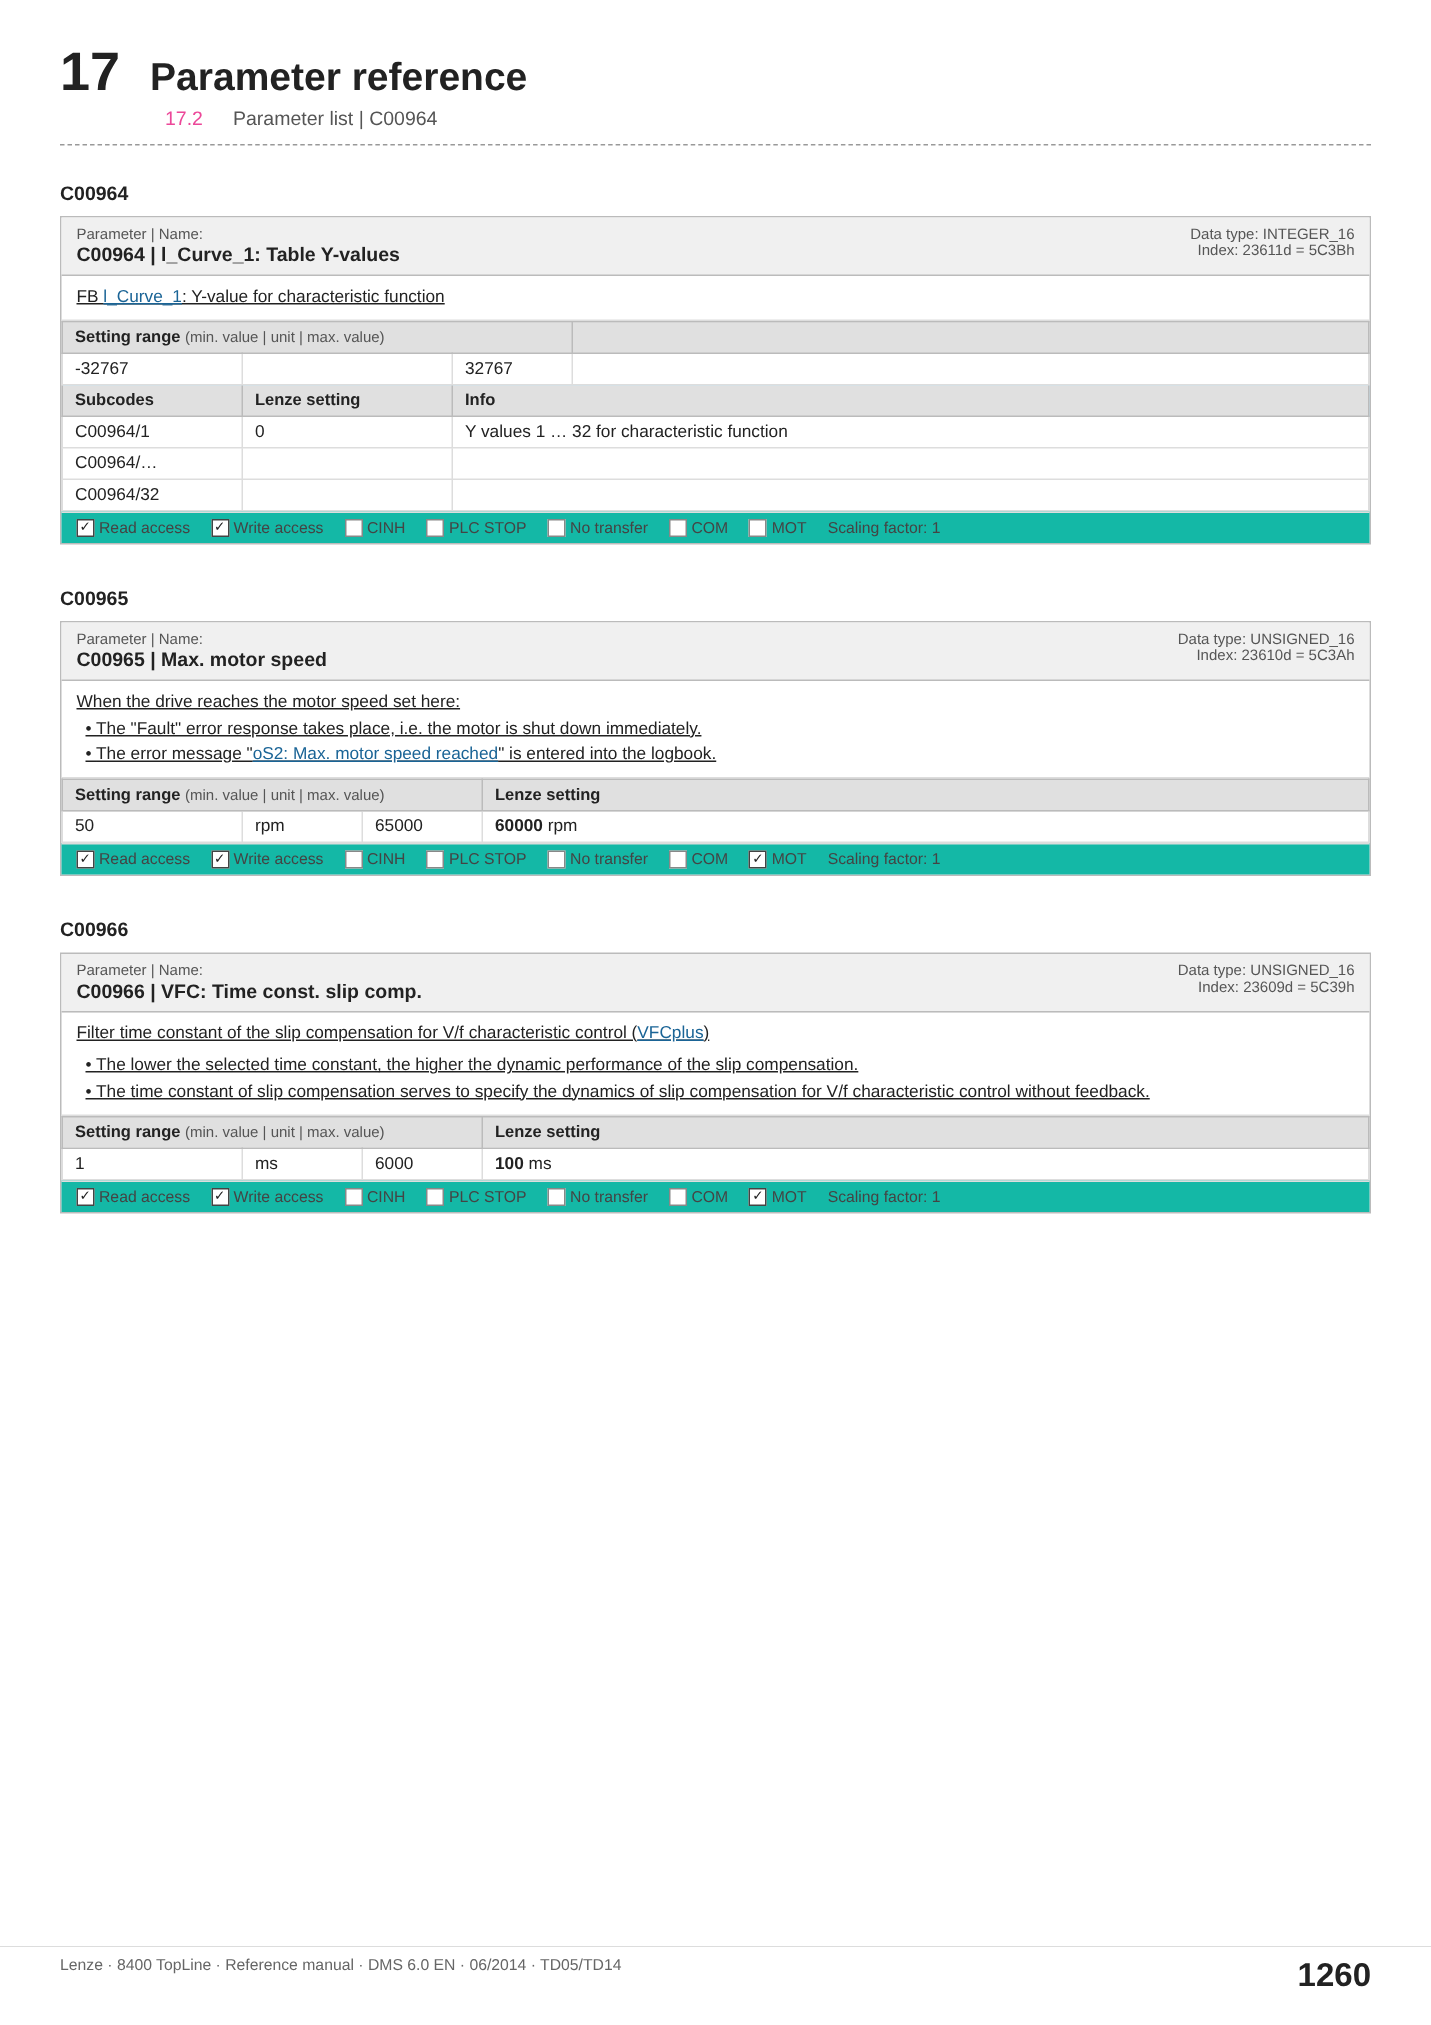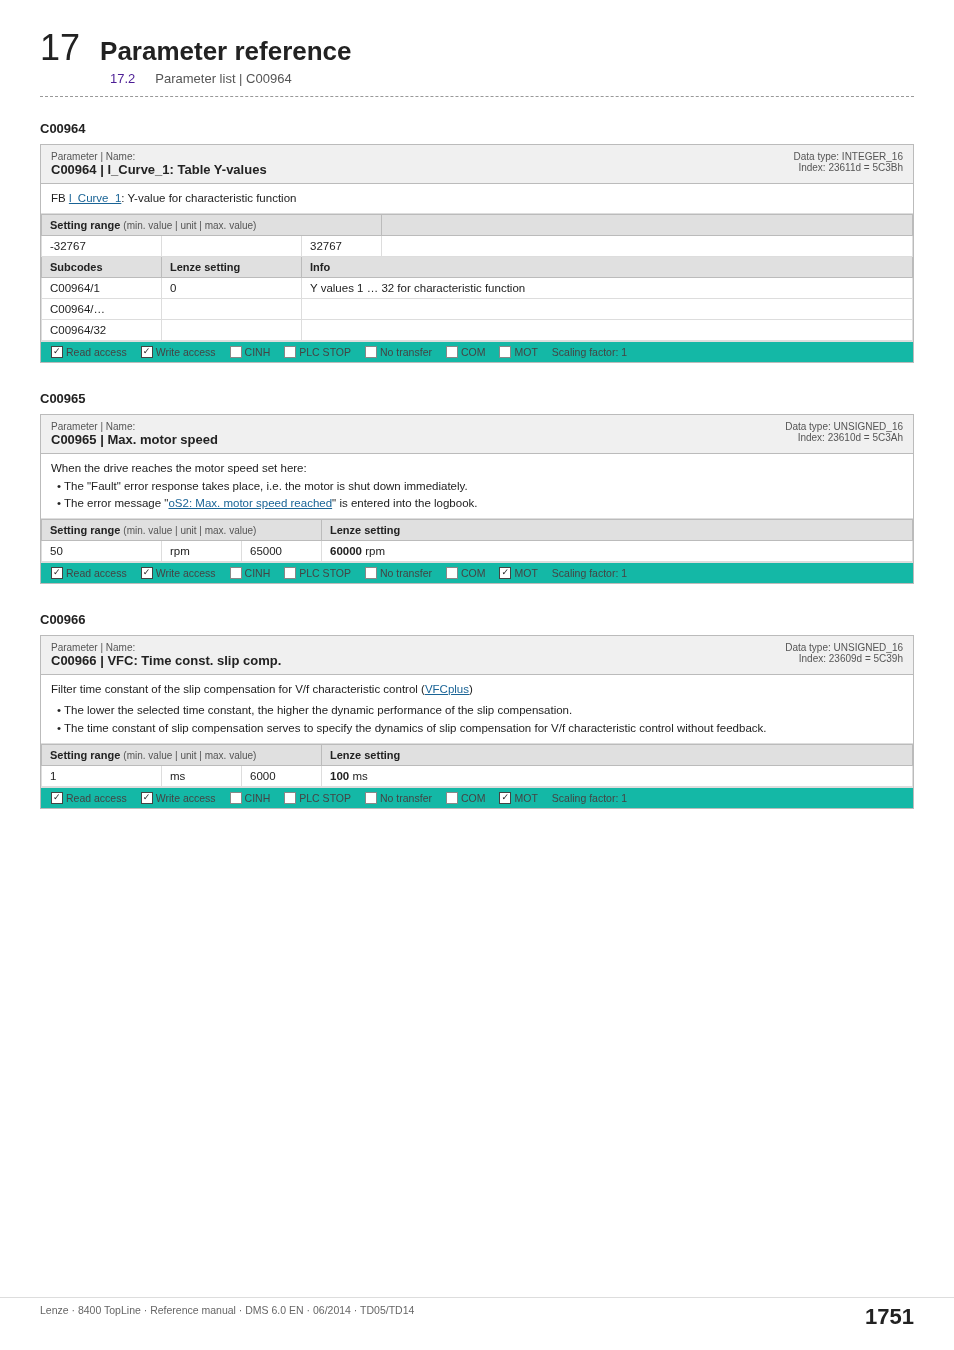--- a/index.html
+++ b/index.html
@@ -14,21 +14,21 @@
     }
 
     .page-header {
       display: flex;
       align-items: baseline;
       gap: 20px;
       margin-bottom: 4px;
     }
     .page-number {
       font-size: 36px;
-      font-weight: normal;
+      font-weight: bold;
       color: #222;
       line-height: 1;
     }
     .page-title {
       font-size: 26px;
       font-weight: bold;
       color: #222;
     }
 
     .divider-dashed {
@@ -73,20 +73,21 @@
       text-align: right;
       font-size: 10px;
       color: #555;
     }
 
     .param-description {
       padding: 6px 10px;
       font-size: 11.5px;
       border-bottom: 1px solid #ddd;
       line-height: 1.5;
+      text-decoration: underline;
     }
     .param-description ul {
       list-style: none;
       padding-left: 6px;
     }
     .param-description ul li::before {
       content: "• ";
     }
 
     .param-table {
@@ -195,21 +196,21 @@
     }
   </style>
 </head>
 <body>
 
 <div class="page-header">
   <span class="page-number">17</span>
   <span class="page-title">Parameter reference</span>
 </div>
 <div style="display:flex; gap:20px; margin-bottom:8px; align-items:baseline;">
-  <span style="font-size:13px; color:#4c1d95; margin-left:70px;text-align:center;">17.2</span>
+  <span style="font-size:13px; color:#ec4899; margin-left:70px;text-align:center;">17.2</span>
   <span style="font-size:13px; color:#555;">Parameter list | C00964</span>
 </div>
 
 <hr class="divider-dashed">
 
 <div class="section-label">C00964</div>
 
 <div class="param-card">
 
   <div class="param-card-header">
@@ -445,14 +446,14 @@
     <span class="checkbox-item">
         <span class="cb-checked"></span>
         <span>MOT</span>
       </span>
     <span>Scaling factor: 1</span>
   </div>
 </div>
 
 <div class="page-footer">
   <span>Lenze · 8400 TopLine · Reference manual · DMS 6.0 EN · 06/2014 · TD05/TD14</span>
-  <span class="page-footer-right">1751</span>
+  <span class="page-footer-right">1260</span>
 </div>
 
 </body></html>

